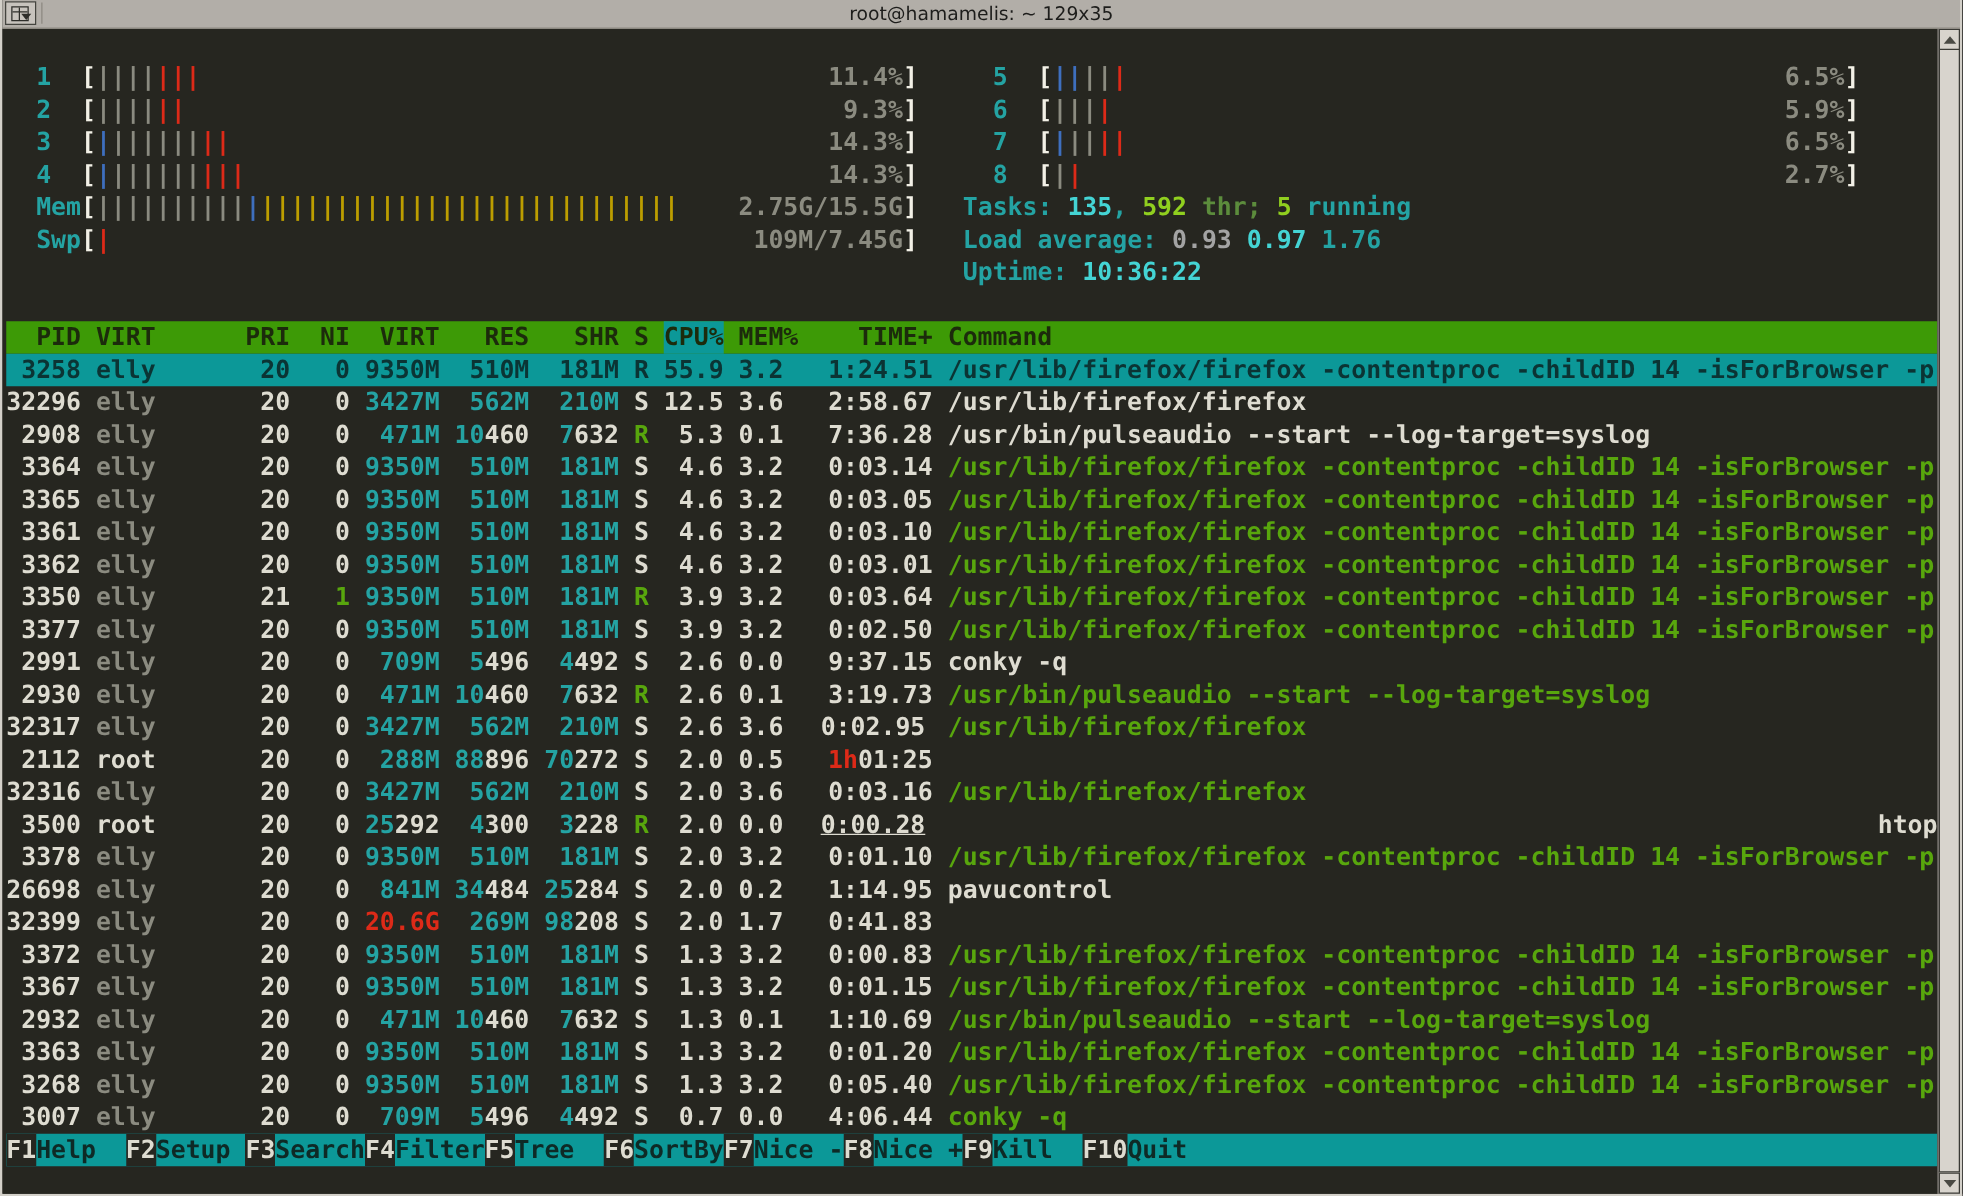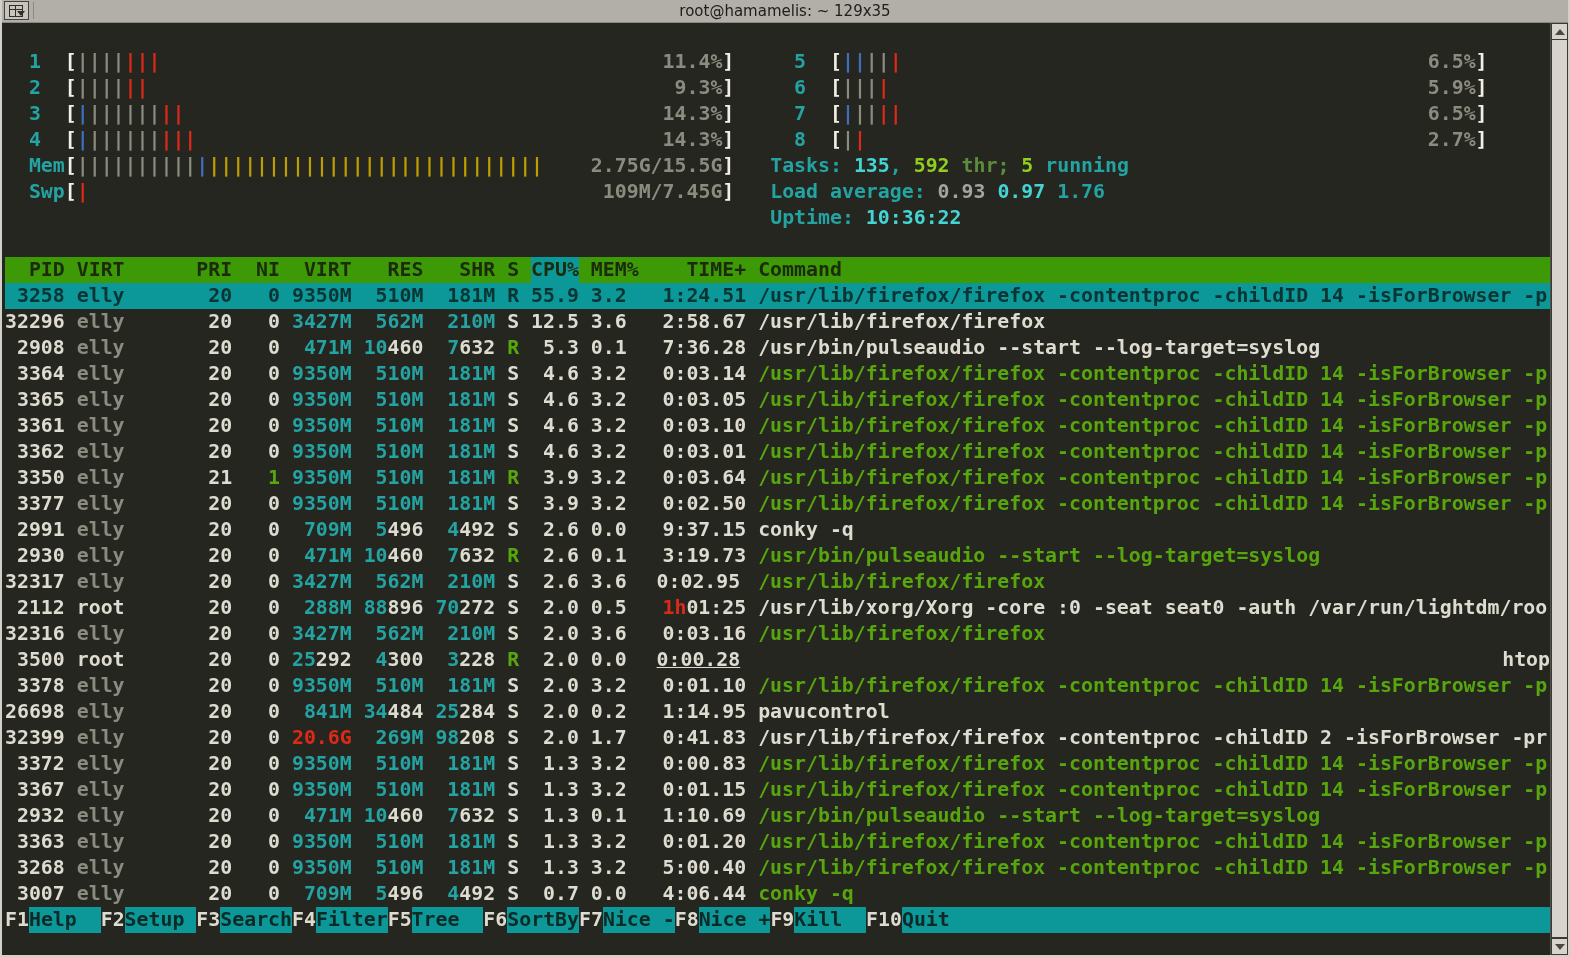--- a/index.html
+++ b/index.html
@@ -388,21 +388,20 @@
             <span class="cell" style="width: 10ch; text-align: left;"><span class="c-w">root</span></span>
             <span class="cell" style="width: 3ch; text-align: right; margin-right: 1ch;"><span class="c-w">20</span></span>
             <span class="cell" style="width: 3ch; text-align: right; margin-right: 1ch;"><span class="c-w">0</span></span>
             <span class="cell" style="width: 5ch; text-align: right; margin-right: 1ch;"><span class="c-t">288M</span></span>
             <span class="cell" style="width: 5ch; text-align: right; margin-right: 1ch;"><span class="c-t">88</span><span class="c-w">896</span></span>
             <span class="cell" style="width: 5ch; text-align: right; margin-right: 1ch;"><span class="c-t">70</span><span class="c-w">272</span></span>
             <span class="cell" style="width: 1ch; text-align: left; margin-right: 1ch;"><span class="c-w">S</span></span>
             <span class="cell" style="width: 4ch; text-align: right; margin-right: 1ch;"><span class="c-w">2.0</span></span>
             <span class="cell" style="width: 4ch; text-align: left; margin-right: 1ch;"><span class="c-w">0.5</span></span>
             <span class="cell" style="width: 8ch; text-align: right; margin-right: 1ch;"><span class="c-r">1h</span><span class="c-w">01:25</span></span>
-            <span class="cell" style="flex: 1 1 0%; text-align: left;"><span class="c-w">/usr/lib/xorg/Xorg -core :0 -seat seat0 -auth /var/run/lightdm/roo</span></span>
           </div>
           <div class="prow">
             <span class="cell" style="width: 5ch; text-align: right; margin-right: 1ch;"><span class="c-w">32316</span></span>
             <span class="cell" style="width: 10ch; text-align: left;"><span class="c-g">elly</span></span>
             <span class="cell" style="width: 3ch; text-align: right; margin-right: 1ch;"><span class="c-w">20</span></span>
             <span class="cell" style="width: 3ch; text-align: right; margin-right: 1ch;"><span class="c-w">0</span></span>
             <span class="cell" style="width: 5ch; text-align: right; margin-right: 1ch;"><span class="c-t">3427M</span></span>
             <span class="cell" style="width: 5ch; text-align: right; margin-right: 1ch;"><span class="c-t">562M</span></span>
             <span class="cell" style="width: 5ch; text-align: right; margin-right: 1ch;"><span class="c-t">210M</span></span>
             <span class="cell" style="width: 1ch; text-align: left; margin-right: 1ch;"><span class="c-w">S</span></span>
@@ -458,21 +457,20 @@
             <span class="cell" style="width: 10ch; text-align: left;"><span class="c-g">elly</span></span>
             <span class="cell" style="width: 3ch; text-align: right; margin-right: 1ch;"><span class="c-w">20</span></span>
             <span class="cell" style="width: 3ch; text-align: right; margin-right: 1ch;"><span class="c-w">0</span></span>
             <span class="cell" style="width: 5ch; text-align: right; margin-right: 1ch;"><span class="c-r">20.6G</span></span>
             <span class="cell" style="width: 5ch; text-align: right; margin-right: 1ch;"><span class="c-t">269M</span></span>
             <span class="cell" style="width: 5ch; text-align: right; margin-right: 1ch;"><span class="c-t">98</span><span class="c-w">208</span></span>
             <span class="cell" style="width: 1ch; text-align: left; margin-right: 1ch;"><span class="c-w">S</span></span>
             <span class="cell" style="width: 4ch; text-align: right; margin-right: 1ch;"><span class="c-w">2.0</span></span>
             <span class="cell" style="width: 4ch; text-align: left; margin-right: 1ch;"><span class="c-w">1.7</span></span>
             <span class="cell" style="width: 8ch; text-align: right; margin-right: 1ch;"><span class="c-w">0:41.83</span></span>
-            <span class="cell" style="flex: 1 1 0%; text-align: left;"><span class="c-w">/usr/lib/firefox/firefox -contentproc -childID 2 -isForBrowser -pr</span></span>
           </div>
           <div class="prow">
             <span class="cell" style="width: 5ch; text-align: right; margin-right: 1ch;"><span class="c-w">3372</span></span>
             <span class="cell" style="width: 10ch; text-align: left;"><span class="c-g">elly</span></span>
             <span class="cell" style="width: 3ch; text-align: right; margin-right: 1ch;"><span class="c-w">20</span></span>
             <span class="cell" style="width: 3ch; text-align: right; margin-right: 1ch;"><span class="c-w">0</span></span>
             <span class="cell" style="width: 5ch; text-align: right; margin-right: 1ch;"><span class="c-t">9350M</span></span>
             <span class="cell" style="width: 5ch; text-align: right; margin-right: 1ch;"><span class="c-t">510M</span></span>
             <span class="cell" style="width: 5ch; text-align: right; margin-right: 1ch;"><span class="c-t">181M</span></span>
             <span class="cell" style="width: 1ch; text-align: left; margin-right: 1ch;"><span class="c-w">S</span></span>
@@ -527,21 +525,21 @@
             <span class="cell" style="width: 5ch; text-align: right; margin-right: 1ch;"><span class="c-w">3268</span></span>
             <span class="cell" style="width: 10ch; text-align: left;"><span class="c-g">elly</span></span>
             <span class="cell" style="width: 3ch; text-align: right; margin-right: 1ch;"><span class="c-w">20</span></span>
             <span class="cell" style="width: 3ch; text-align: right; margin-right: 1ch;"><span class="c-w">0</span></span>
             <span class="cell" style="width: 5ch; text-align: right; margin-right: 1ch;"><span class="c-t">9350M</span></span>
             <span class="cell" style="width: 5ch; text-align: right; margin-right: 1ch;"><span class="c-t">510M</span></span>
             <span class="cell" style="width: 5ch; text-align: right; margin-right: 1ch;"><span class="c-t">181M</span></span>
             <span class="cell" style="width: 1ch; text-align: left; margin-right: 1ch;"><span class="c-w">S</span></span>
             <span class="cell" style="width: 4ch; text-align: right; margin-right: 1ch;"><span class="c-w">1.3</span></span>
             <span class="cell" style="width: 4ch; text-align: left; margin-right: 1ch;"><span class="c-w">3.2</span></span>
-            <span class="cell" style="width: 8ch; text-align: right; margin-right: 1ch;"><span class="c-w">5:00.40</span></span>
+            <span class="cell" style="width: 8ch; text-align: right; margin-right: 1ch;"><span class="c-w">0:05.40</span></span>
             <span class="cell" style="flex: 1 1 0%; text-align: left;"><span class="c-gr">/usr/lib/firefox/firefox -contentproc -childID 14 -isForBrowser -p</span></span>
           </div>
           <div class="prow">
             <span class="cell" style="width: 5ch; text-align: right; margin-right: 1ch;"><span class="c-w">3007</span></span>
             <span class="cell" style="width: 10ch; text-align: left;"><span class="c-g">elly</span></span>
             <span class="cell" style="width: 3ch; text-align: right; margin-right: 1ch;"><span class="c-w">20</span></span>
             <span class="cell" style="width: 3ch; text-align: right; margin-right: 1ch;"><span class="c-w">0</span></span>
             <span class="cell" style="width: 5ch; text-align: right; margin-right: 1ch;"><span class="c-t">709M</span></span>
             <span class="cell" style="width: 5ch; text-align: right; margin-right: 1ch;"><span class="c-t">5</span><span class="c-w">496</span></span>
             <span class="cell" style="width: 5ch; text-align: right; margin-right: 1ch;"><span class="c-t">4</span><span class="c-w">492</span></span>

